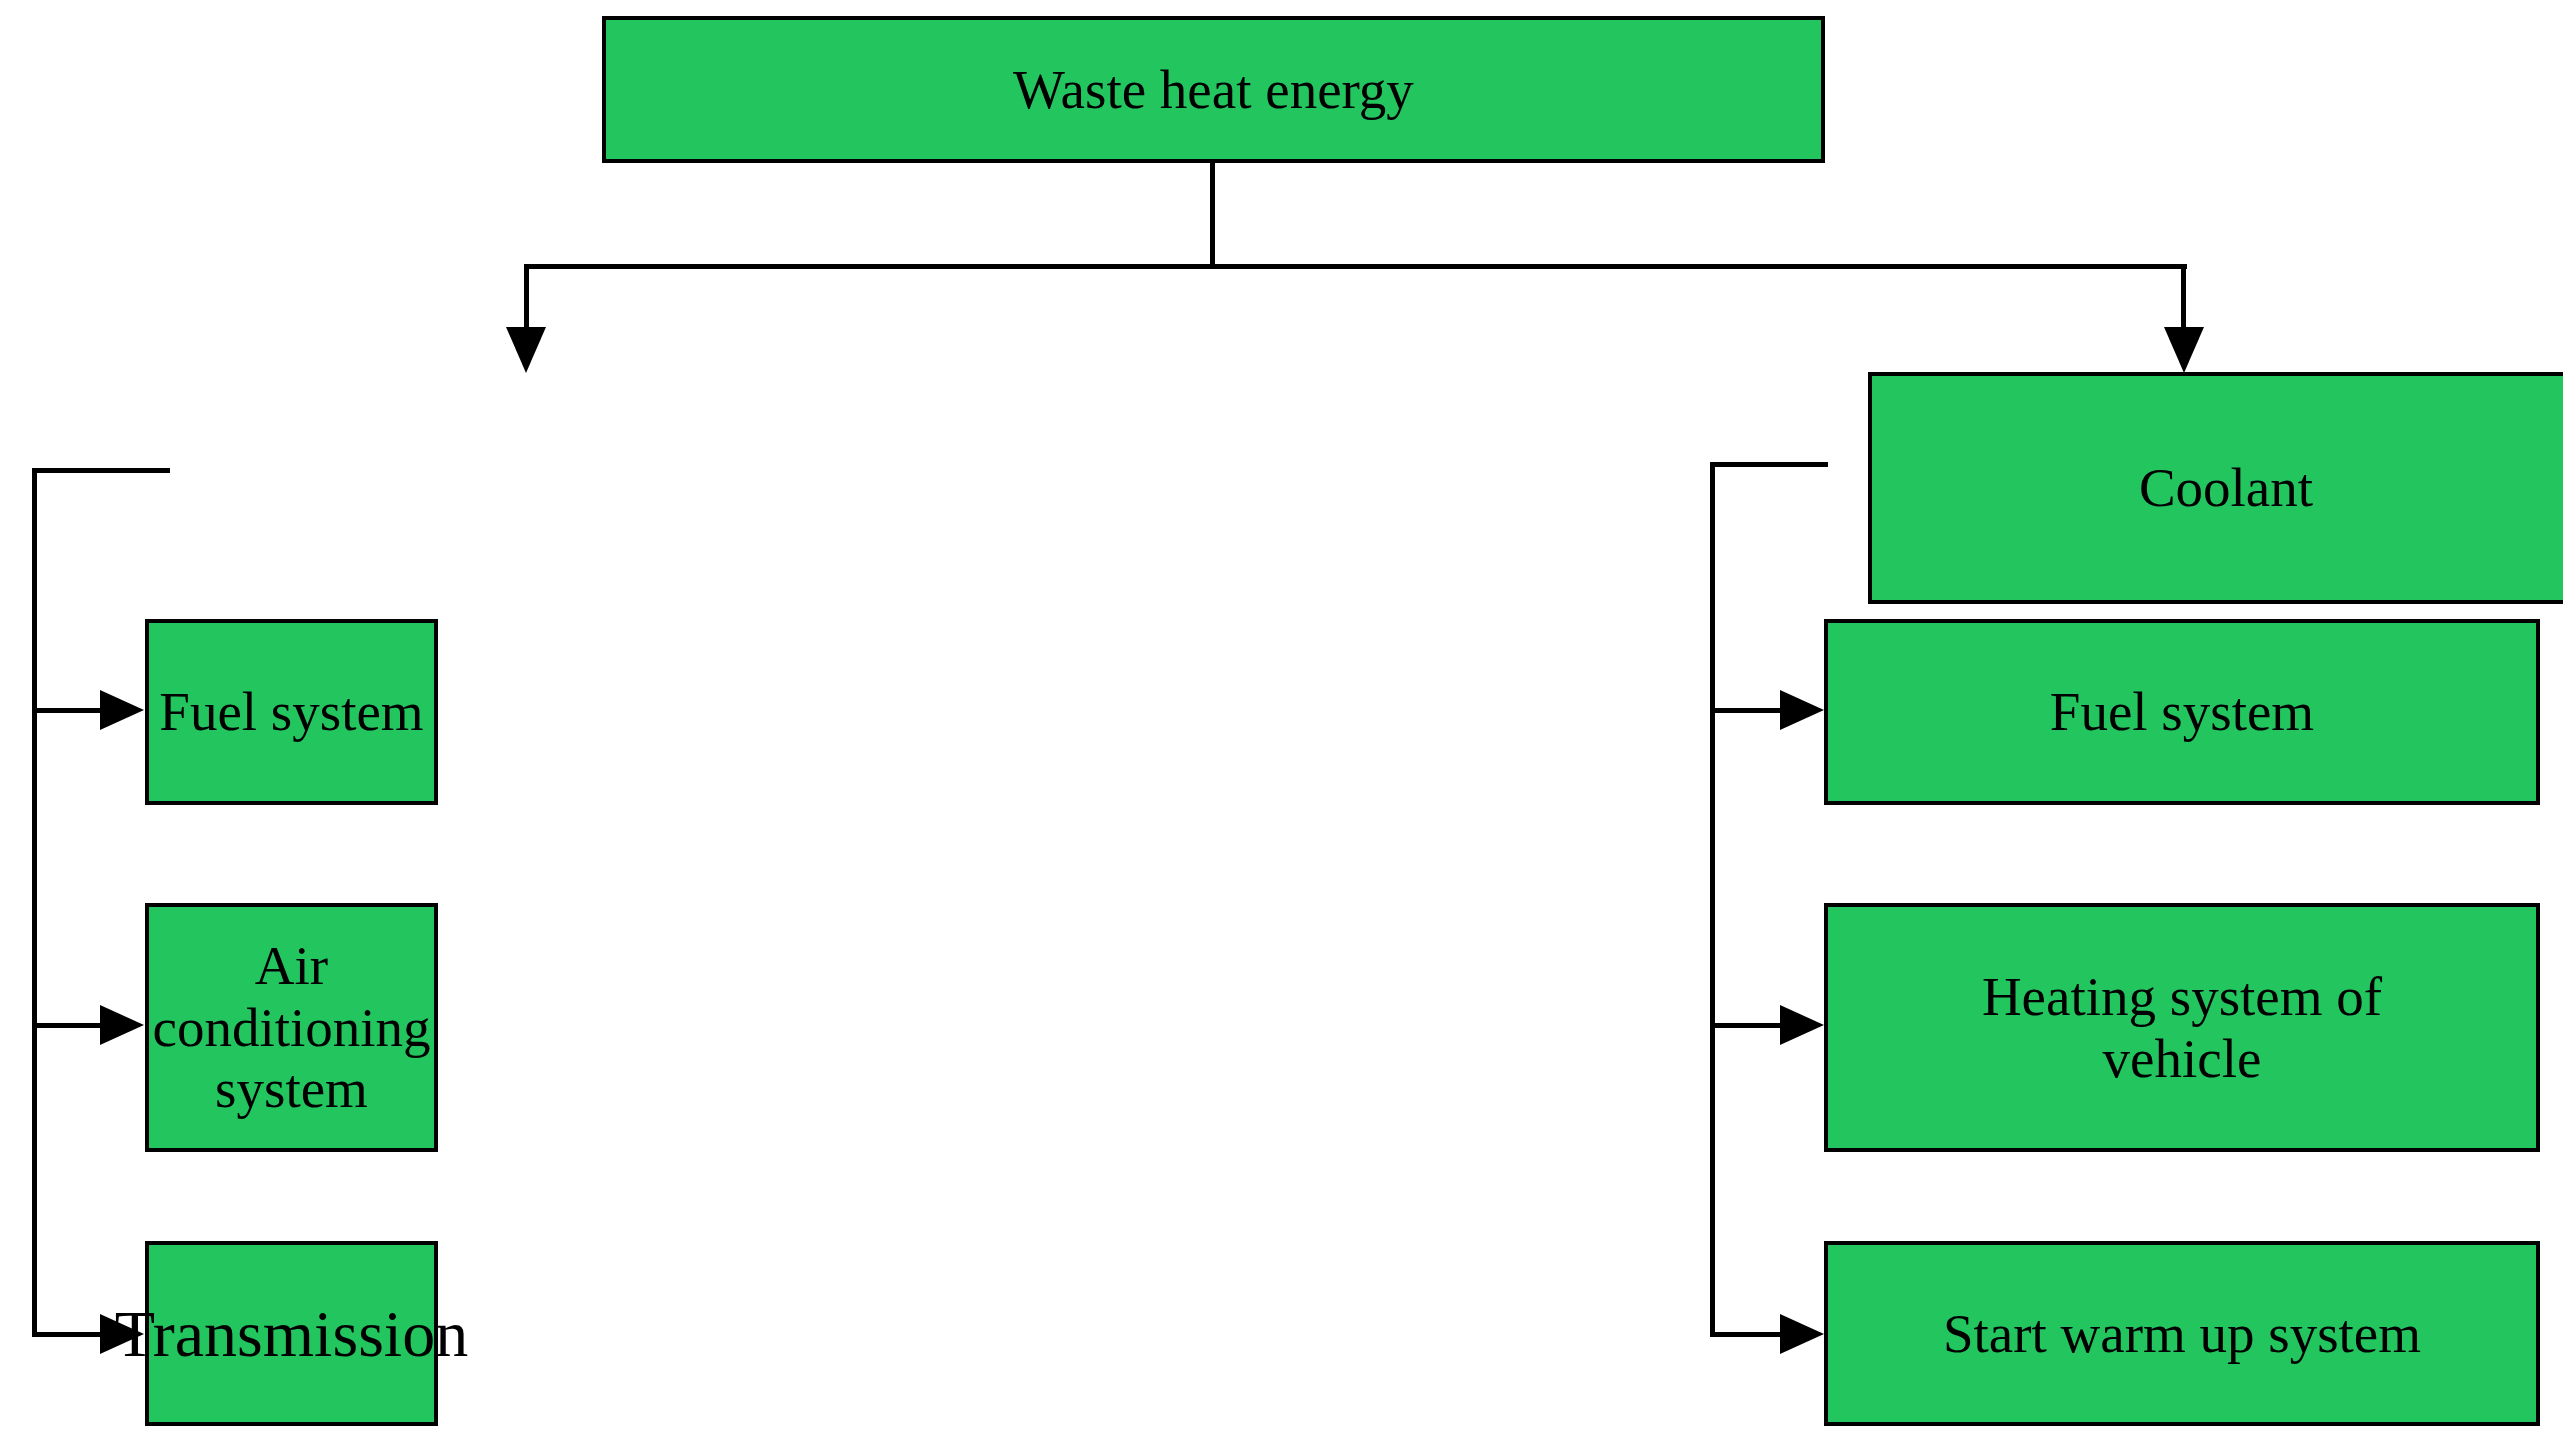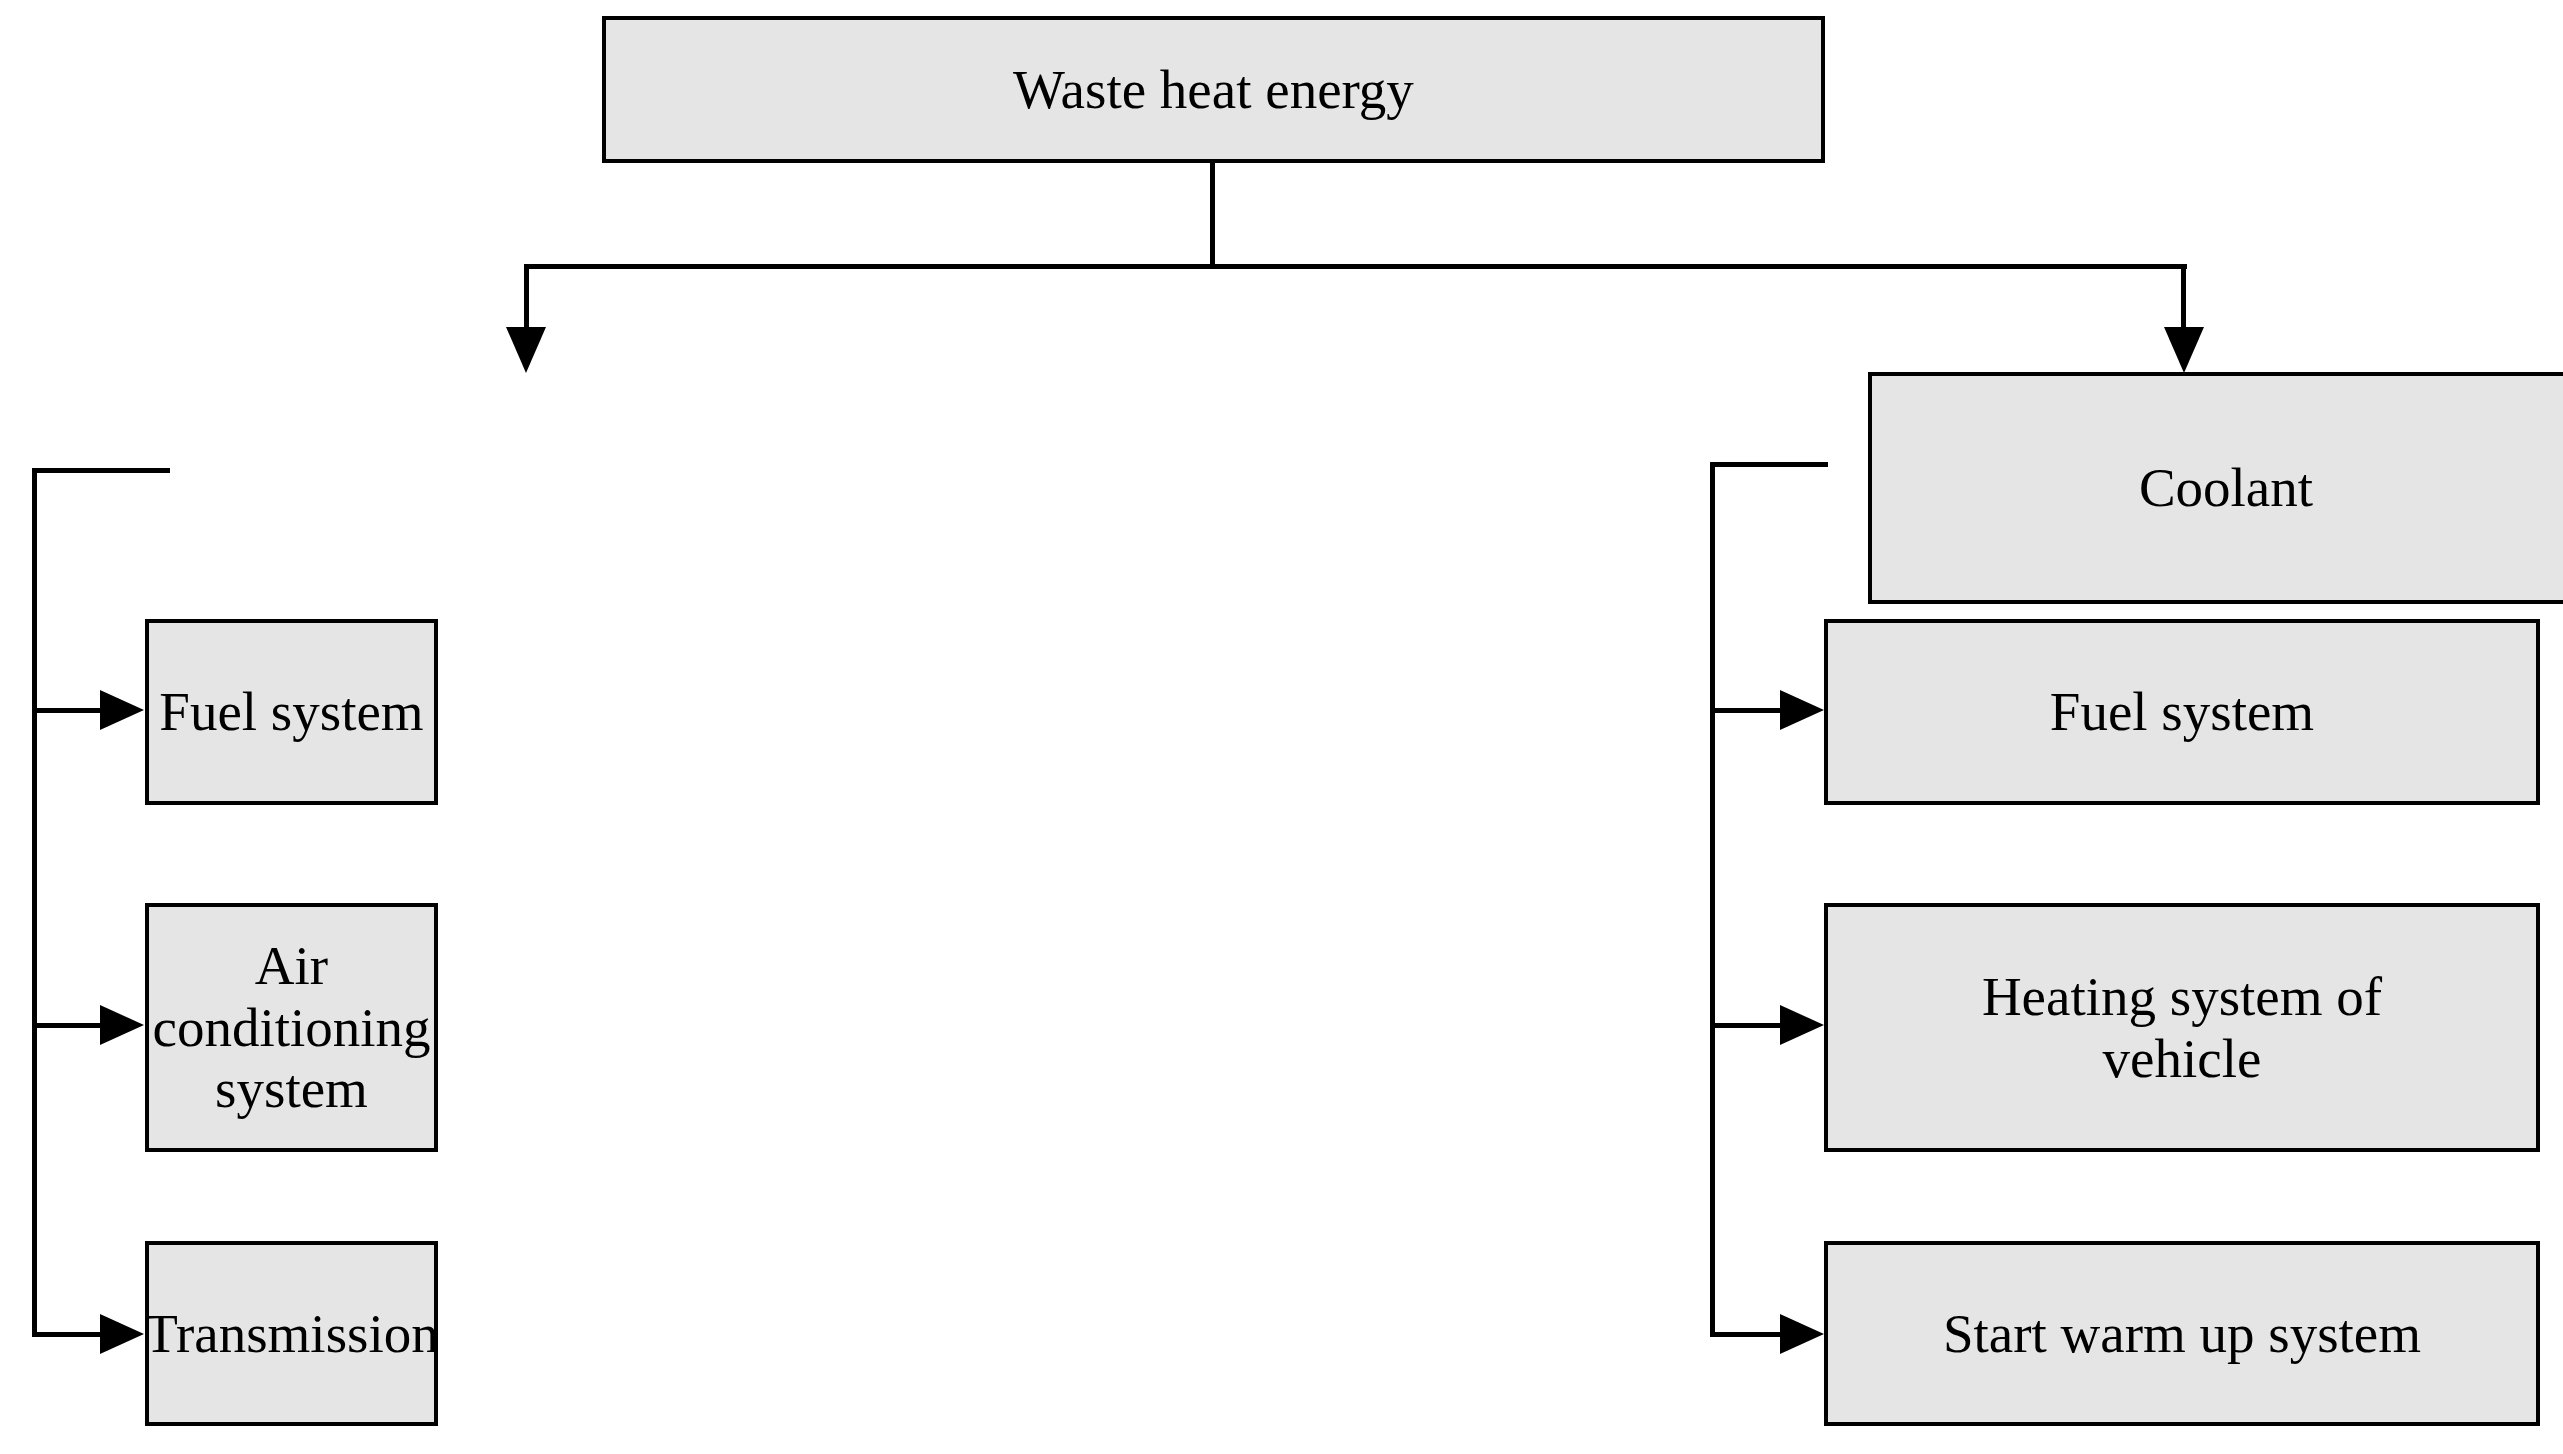--- a/index.html
+++ b/index.html
@@ -13,39 +13,39 @@
     width: 2563px;
     height: 1454px;
     background: #ffffff;
     overflow: hidden;
     font-family: "Liberation Serif", "DejaVu Serif", serif;
   }
   .node {
     position: absolute;
     box-sizing: border-box;
     border: 4.4px solid #000000;
-    background: #e5e5e5;
+    background: #22c55e;
     display: flex;
     align-items: center;
     justify-content: center;
     text-align: center;
     color: #000000;
     line-height: 1.12;
   }
   .node .label {
     display: block;
     padding: 0 9px;
     white-space: pre-line;
   }
   
   #node-root      { left: 602px;  top: 16px;   width: 1223px; height: 147px; font-size: 55px; }
   #node-exhaust   { left: 167px;  top: 372px;  width: 293px;  height: 196px; font-size: 55px; }
   #node-l-fuel    { left: 145px;  top: 619px;  width: 293px;  height: 186px; font-size: 55px; }
   #node-l-ac      { left: 145px;  top: 903px; width: 293px;  height: 249px; font-size: 55px; }
-  #node-l-trans   { left: 145px;  top: 1241px; width: 293px;  height: 185px; font-size: 55px; }
+  #node-l-trans   { left: 145px;  top: 1241px; width: 293px;  height: 185px; font-size: 66px; }
   #node-coolant   { left: 1824px; top: 372px;  width: 716px;  height: 232px; font-size: 55px; margin-left: 44px; }
   #node-r-fuel    { left: 1824px; top: 619px;  width: 716px;  height: 186px; font-size: 55px; }
   #node-r-heat    { left: 1824px; top: 903px; width: 716px;  height: 249px; font-size: 55px; }
   #node-r-start   { left: 1824px; top: 1241px; width: 716px;  height: 185px; font-size: 55px; }
 
   
   .edge {
     position: absolute;
     background: #000000;
   }

